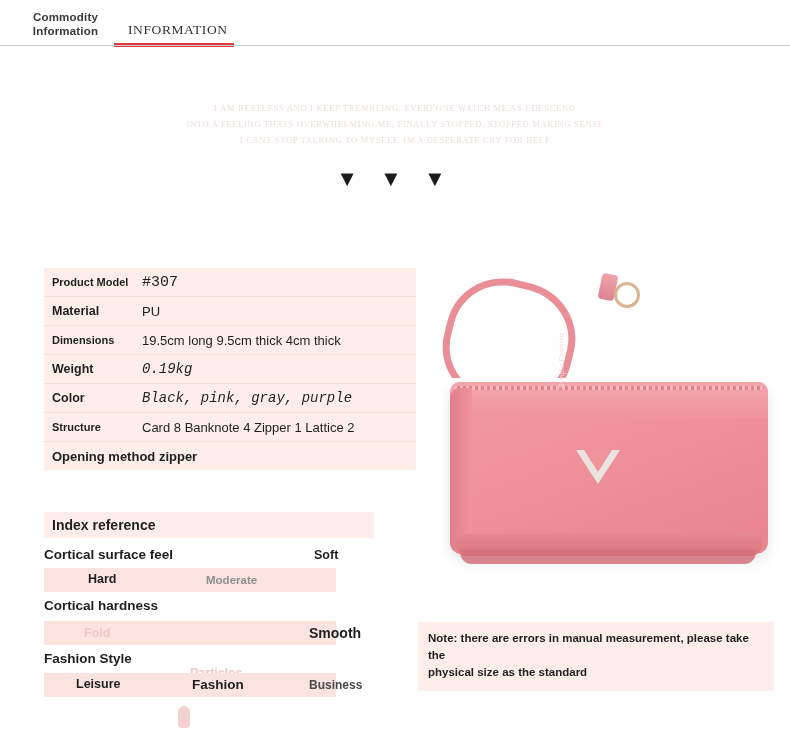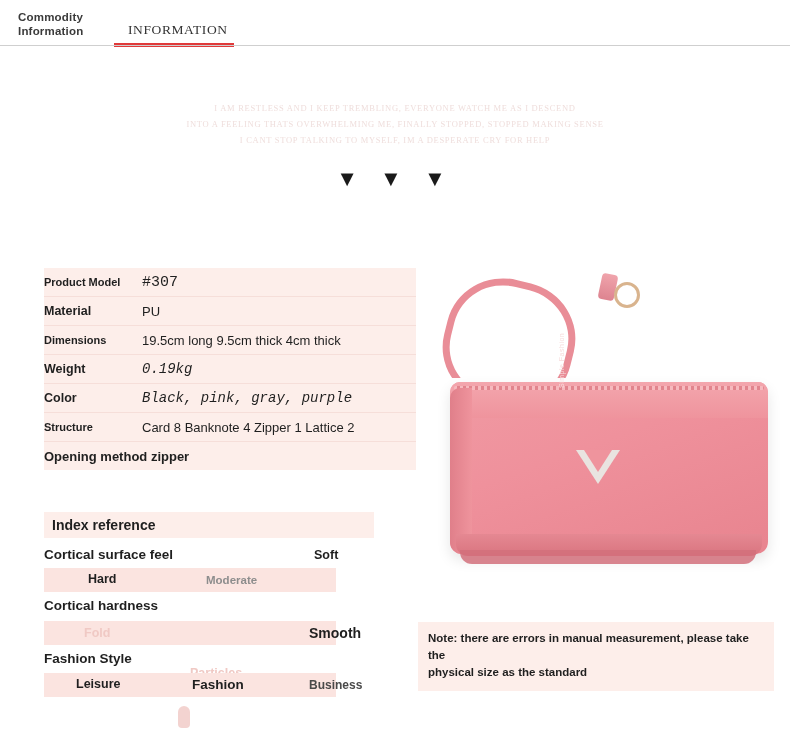--- a/index.html
+++ b/index.html
@@ -15,20 +15,21 @@
     color: #222;
     overflow: hidden;
   }
 
   
   .header {
     position: absolute;
     left: 0; top: 0;
     width: 790px;
     height: 48px;
+    text-align: center;
   }
   .header-left {
     position: absolute;
     left: 18px; top: 10px;
     width: 95px;
     font-size: 11.5px;
     line-height: 14px;
     font-weight: bold;
     color: #3a3a3a;
     letter-spacing: .2px;
@@ -86,20 +87,21 @@
   .spec-row {
     position: relative;
     height: 28px;
     border-bottom: 1px solid #f6ded9;
     display: flex;
     align-items: center;
   }
   .spec-row:last-child { border-bottom: none; }
   .spec-key {
     width: 92px;
+    padding-left: 8px;
     font-size: 12.5px;
     font-weight: bold;
     color: #1f1f1f;
     box-sizing: border-box;
   }
   .spec-key.small { font-size: 11px; }
   .spec-val {
     font-size: 13px;
     color: #1f1f1f;
     padding-left: 6px;

